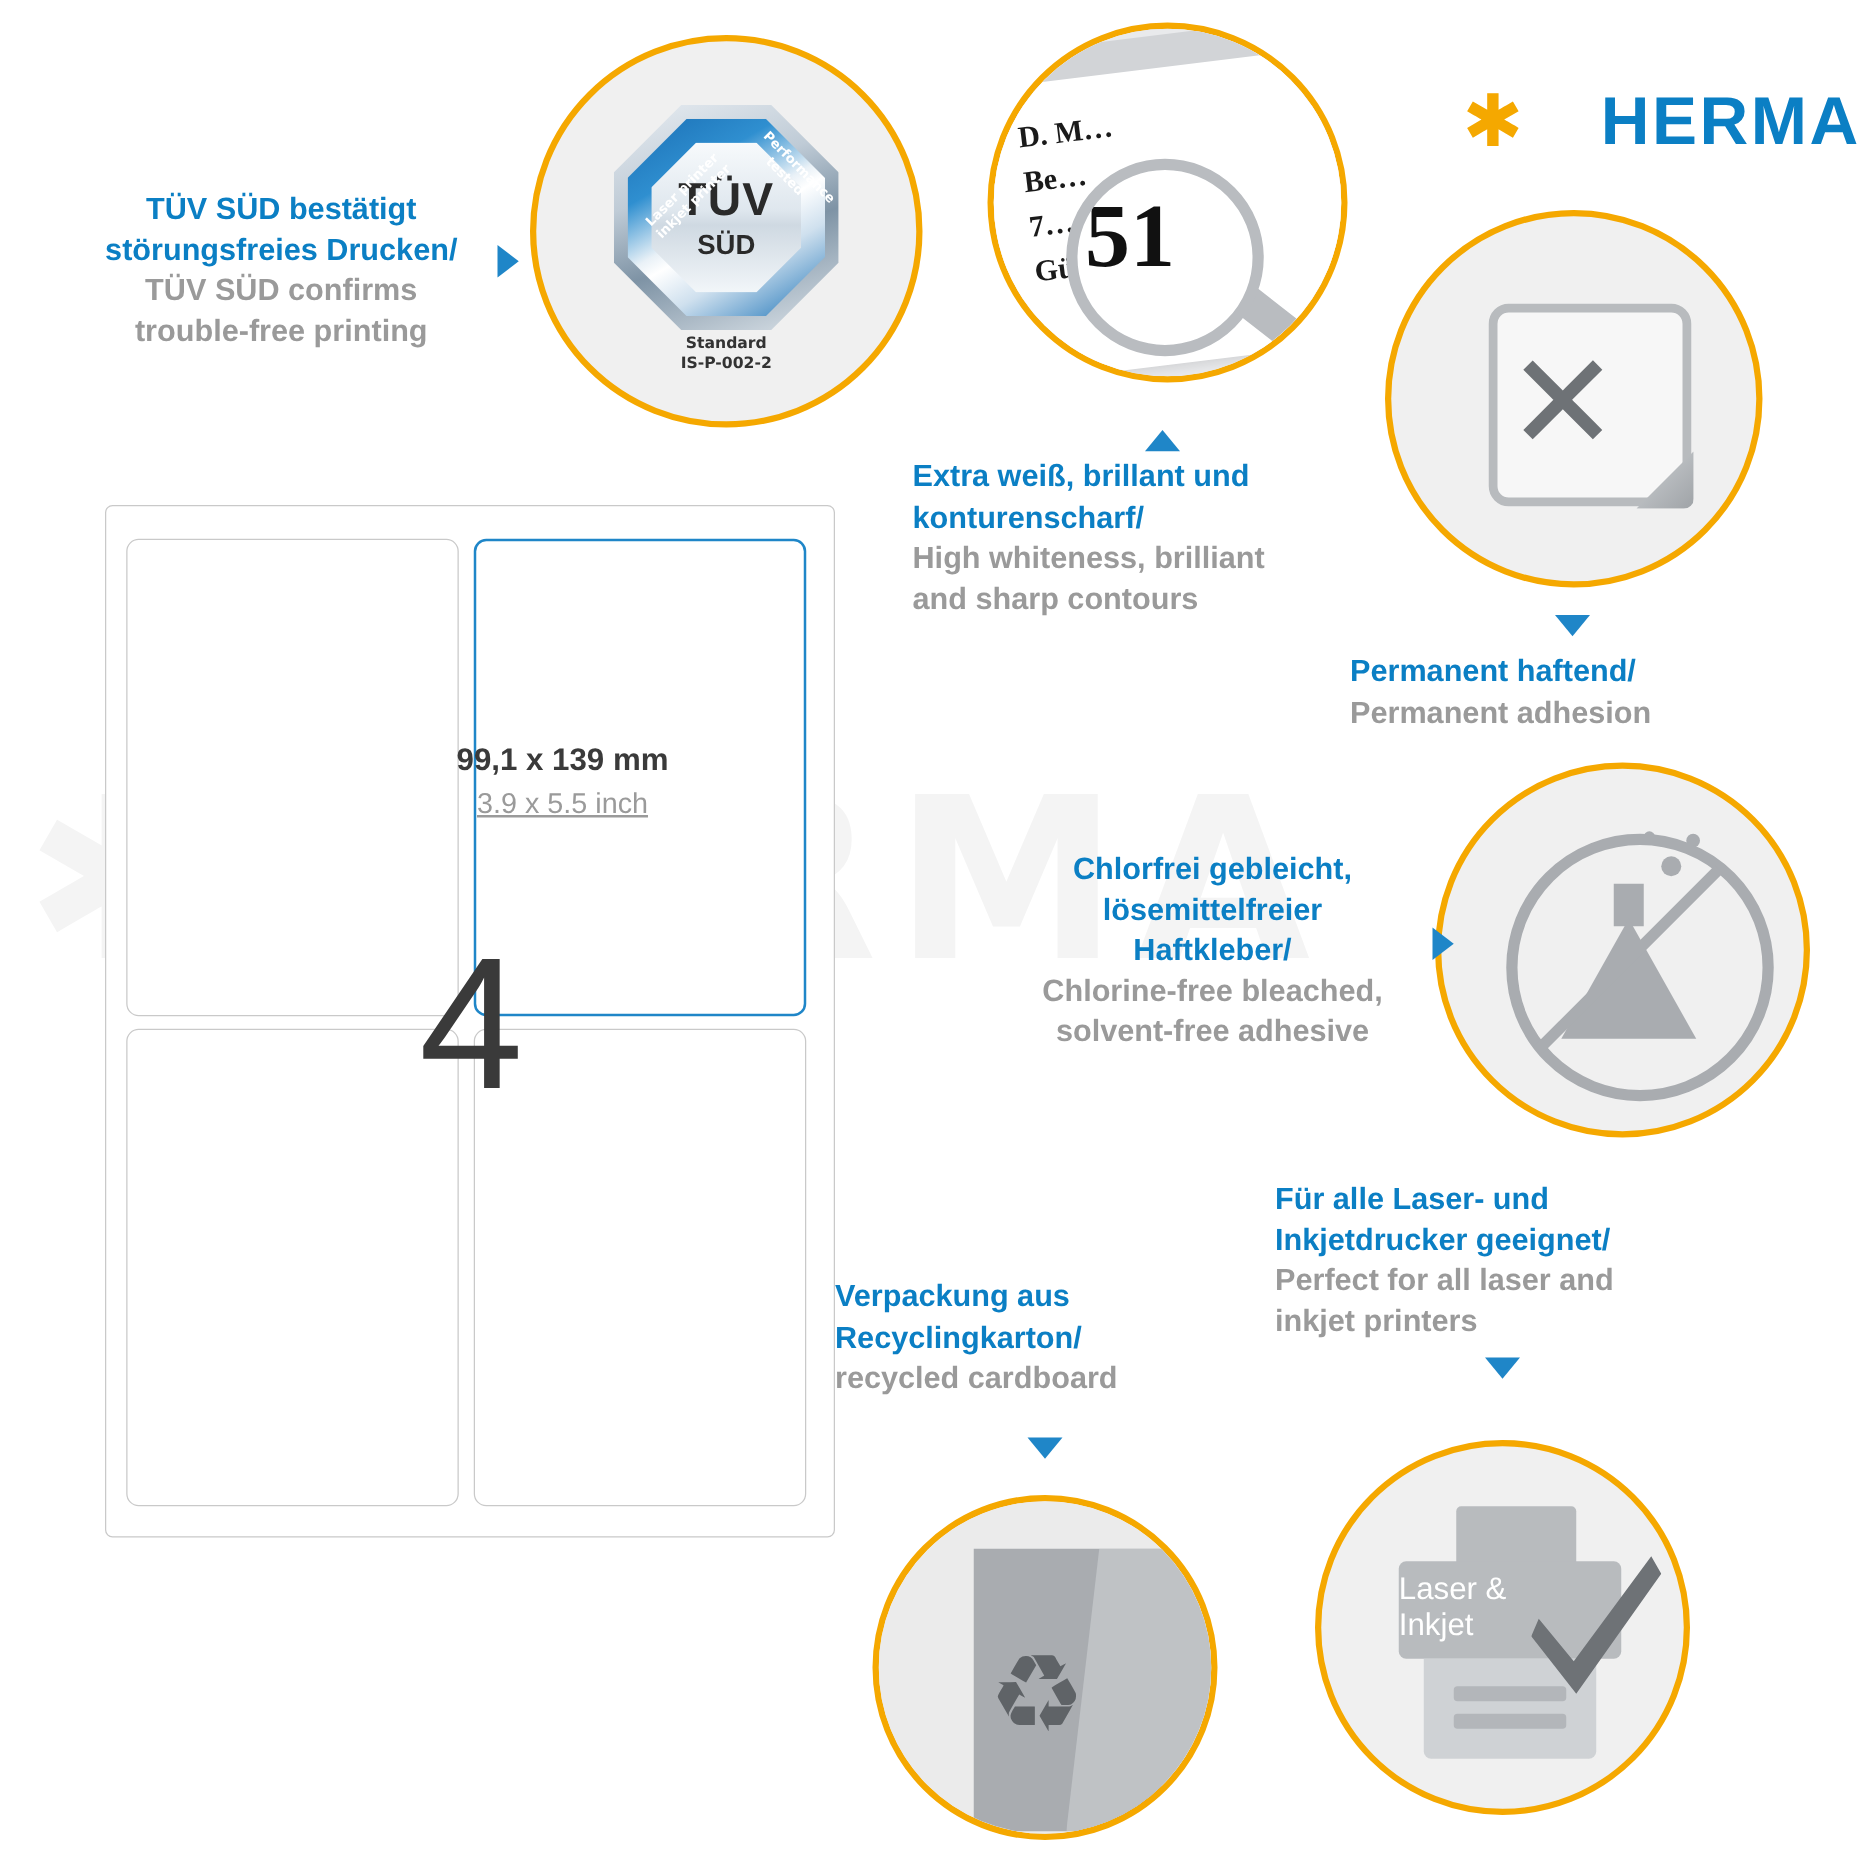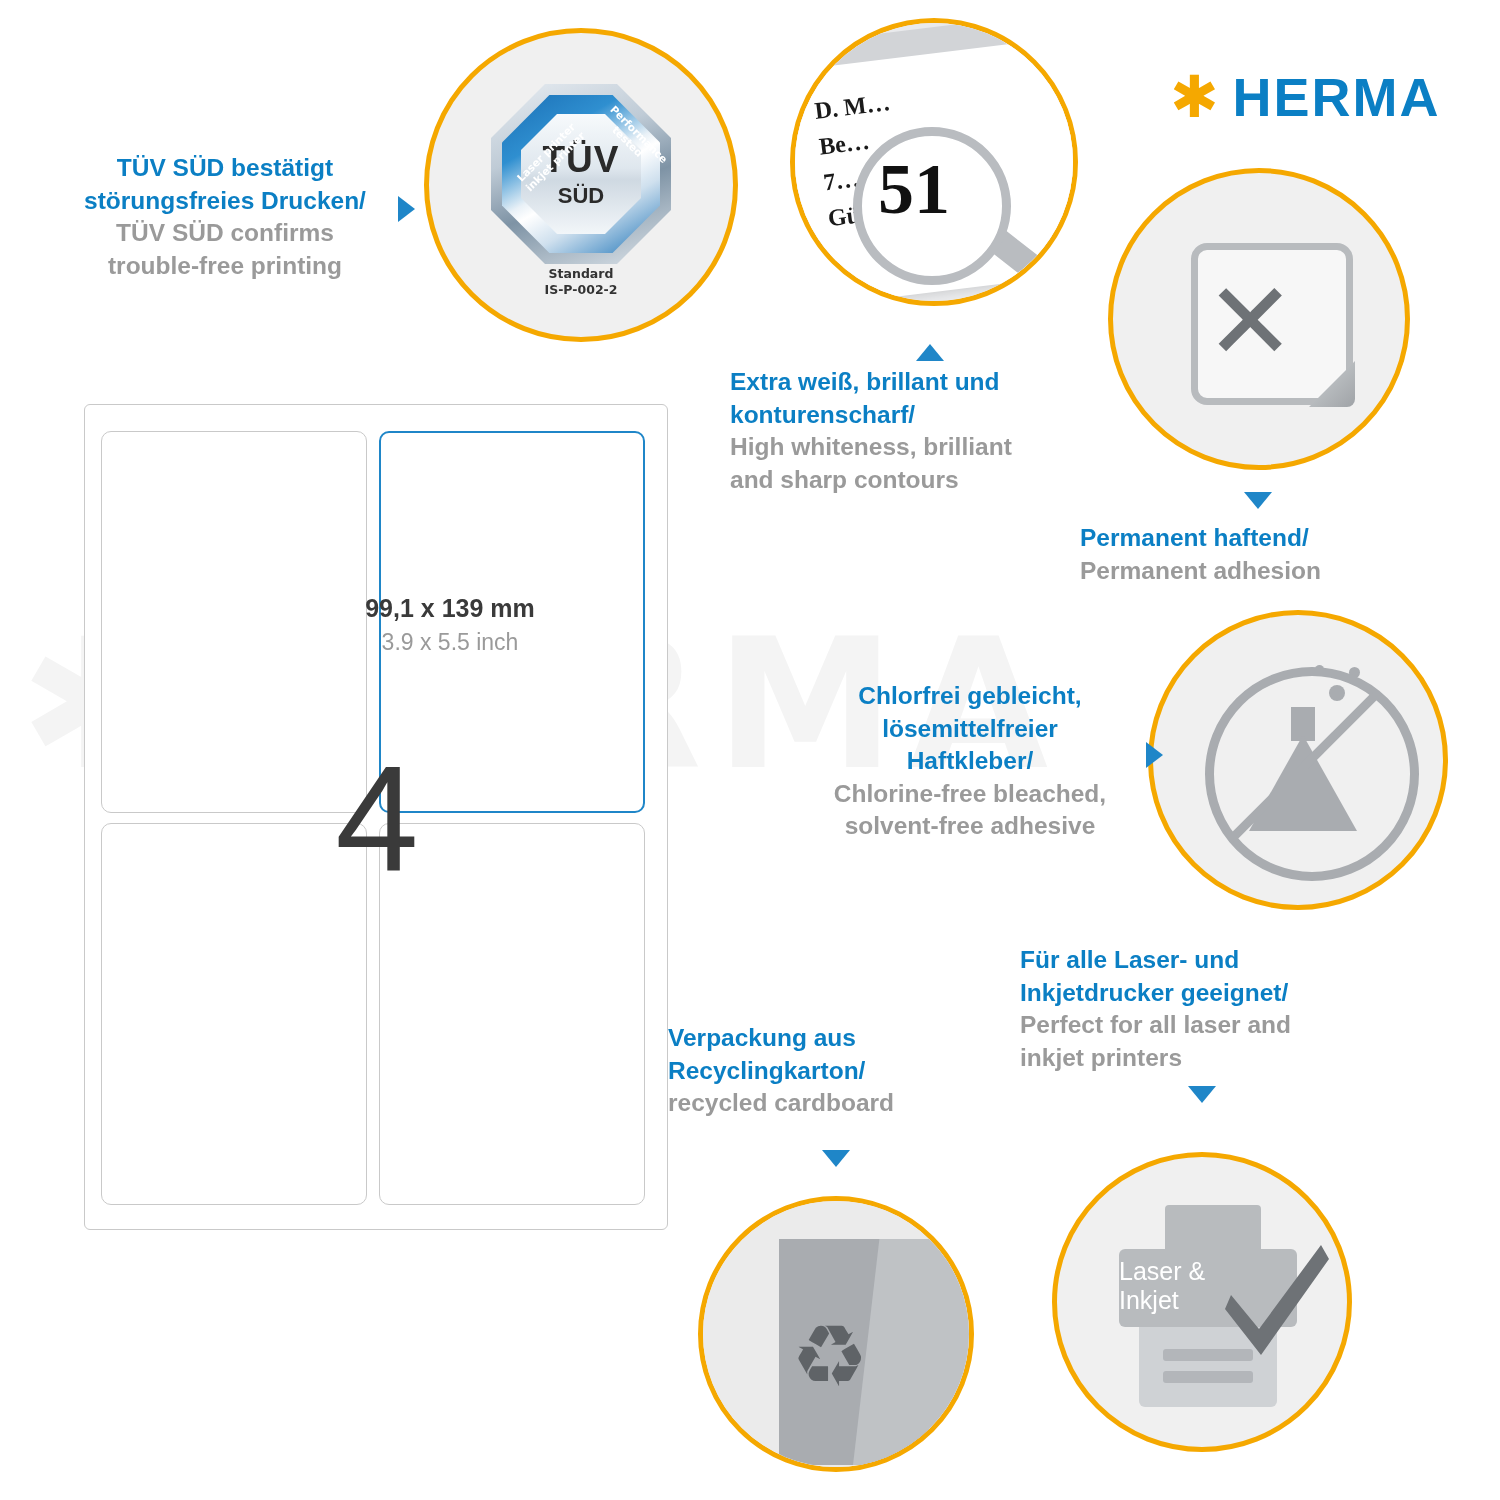--- a/index.html
+++ b/index.html
@@ -27,20 +27,21 @@
 
   
   .logo { position:absolute; left:1170px; top:66px; display:flex; align-items:center; }
   .logo-star {
     font-size:58px; color:#f5a800; line-height:1; margin-right:14px;
     font-family:"DejaVu Sans", sans-serif; font-weight:bold;
   }
   .logo-text {
     font-size:54px; font-weight:bold; color:#0b7fc4; letter-spacing:2px;
     font-family:"Liberation Sans", sans-serif;
+    margin-left:48px;
   }
 
   
   .sheet {
     position:absolute; left:84px; top:404px; width:584px; height:826px;
     border:1.5px solid #c9c9c9; border-radius:6px; background:#fff;
     box-sizing:border-box;
   }
   .label-cell {
     position:absolute; box-sizing:border-box;
@@ -50,21 +51,21 @@
   .sheet-count {
     position:absolute; left:0; top:0; width:584px; height:826px;
     display:flex; align-items:center; justify-content:center;
     font-size:150px; color:#3a3a3a; font-family:"Liberation Sans", sans-serif;
     font-weight:400;
   }
   .dim-box {
     position:absolute; left:300px; top:594px; width:300px; text-align:center;
   }
   .dim-mm { font-size:25px; font-weight:bold; color:#3a3a3a; font-family:"Liberation Sans", sans-serif; }
-  .dim-in { font-size:23px; color:#9a9a9a; margin-top:6px; font-family:"Liberation Sans", sans-serif; }
+  .dim-in { font-size:23px; color:#9a9a9a; margin-top:6px; font-family:"Liberation Sans", sans-serif;text-decoration:underline; }
 
   
   .bubble {
     position:absolute; border-radius:50%;
     border:5px solid #f5a800; background:#f0f0f0;
     box-sizing:border-box; overflow:hidden;
   }
   .bubble-inner { position:absolute; left:0; top:0; width:100%; height:100%; }
 
   
@@ -113,21 +114,21 @@
     position:absolute; left:-10px; top:28px; width:300px; height:240px;
     background:#fff; transform:rotate(-7deg); box-shadow:0 2px 10px rgba(0,0,0,.12);
   }
   .env-strip { position:absolute; left:-20px; top:4px; width:320px; height:26px; background:#d2d4d7; transform:rotate(-7deg); }
   .env-text { position:absolute; left:26px; top:64px; transform:rotate(-7deg); font-family:"Liberation Serif", serif;
               font-size:24px; color:#1a1a1a; font-weight:bold; line-height:1.5; }
   .mag {
     position:absolute; left:58px; top:104px; width:140px; height:140px; border-radius:50%;
     border:9px solid #b9bcc0; background:#fff; overflow:hidden;
   }
-  .mag-text { position:absolute; left:16px; top:12px; font-family:"Liberation Serif", serif; font-size:72px; font-weight:bold; color:#111; }
+  .mag-text { position:absolute; left:6px; top:12px; font-family:"Liberation Serif", serif; font-size:72px; font-weight:bold; color:#111; }
   .mag-handle { position:absolute; left:182px; top:222px; width:86px; height:26px; background:#b9bcc0; border-radius:10px; transform:rotate(38deg); }
 
   
   .perm-sq {
     position:absolute; left:78px; top:70px; width:148px; height:148px;
     border:7px solid #b8bbbe; border-radius:16px; background:#f7f7f7;
   }
   .perm-x { position:absolute; left:92px; top:86px; font-size:108px; color:#6e7276; font-family:"Liberation Sans", sans-serif; }
   .perm-curl {
     position:absolute; left:196px; top:188px; width:46px; height:46px;

